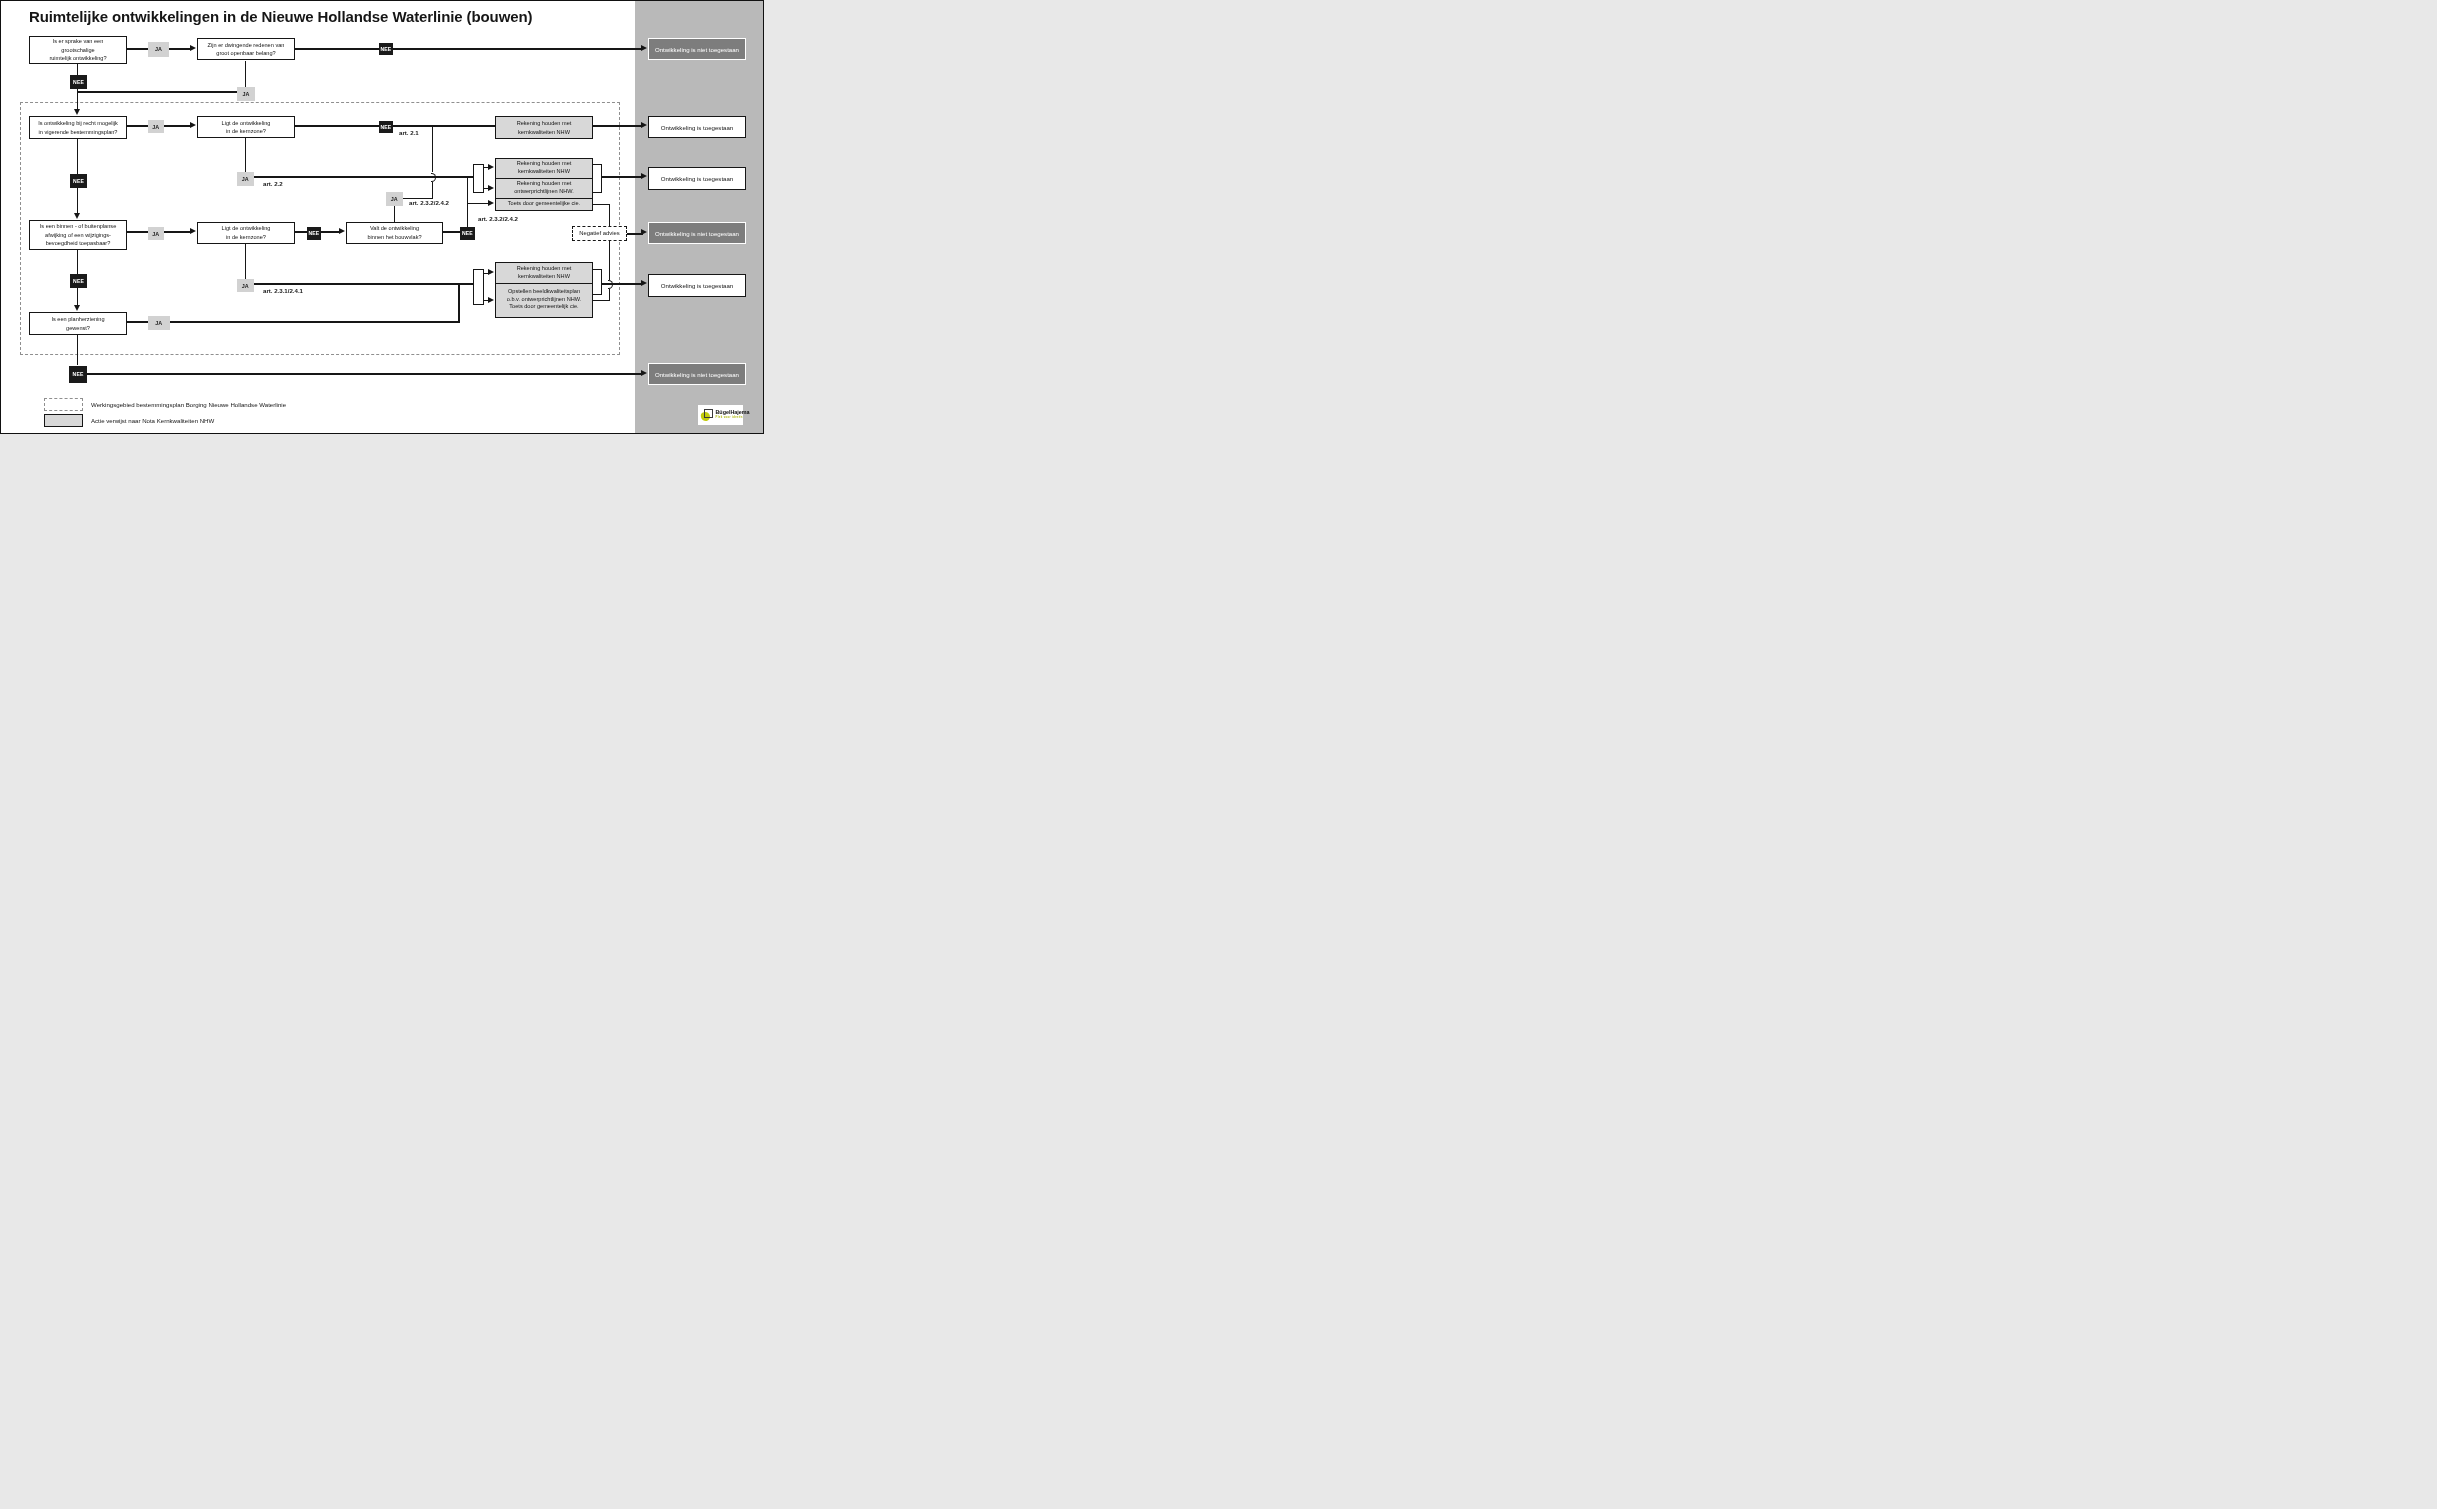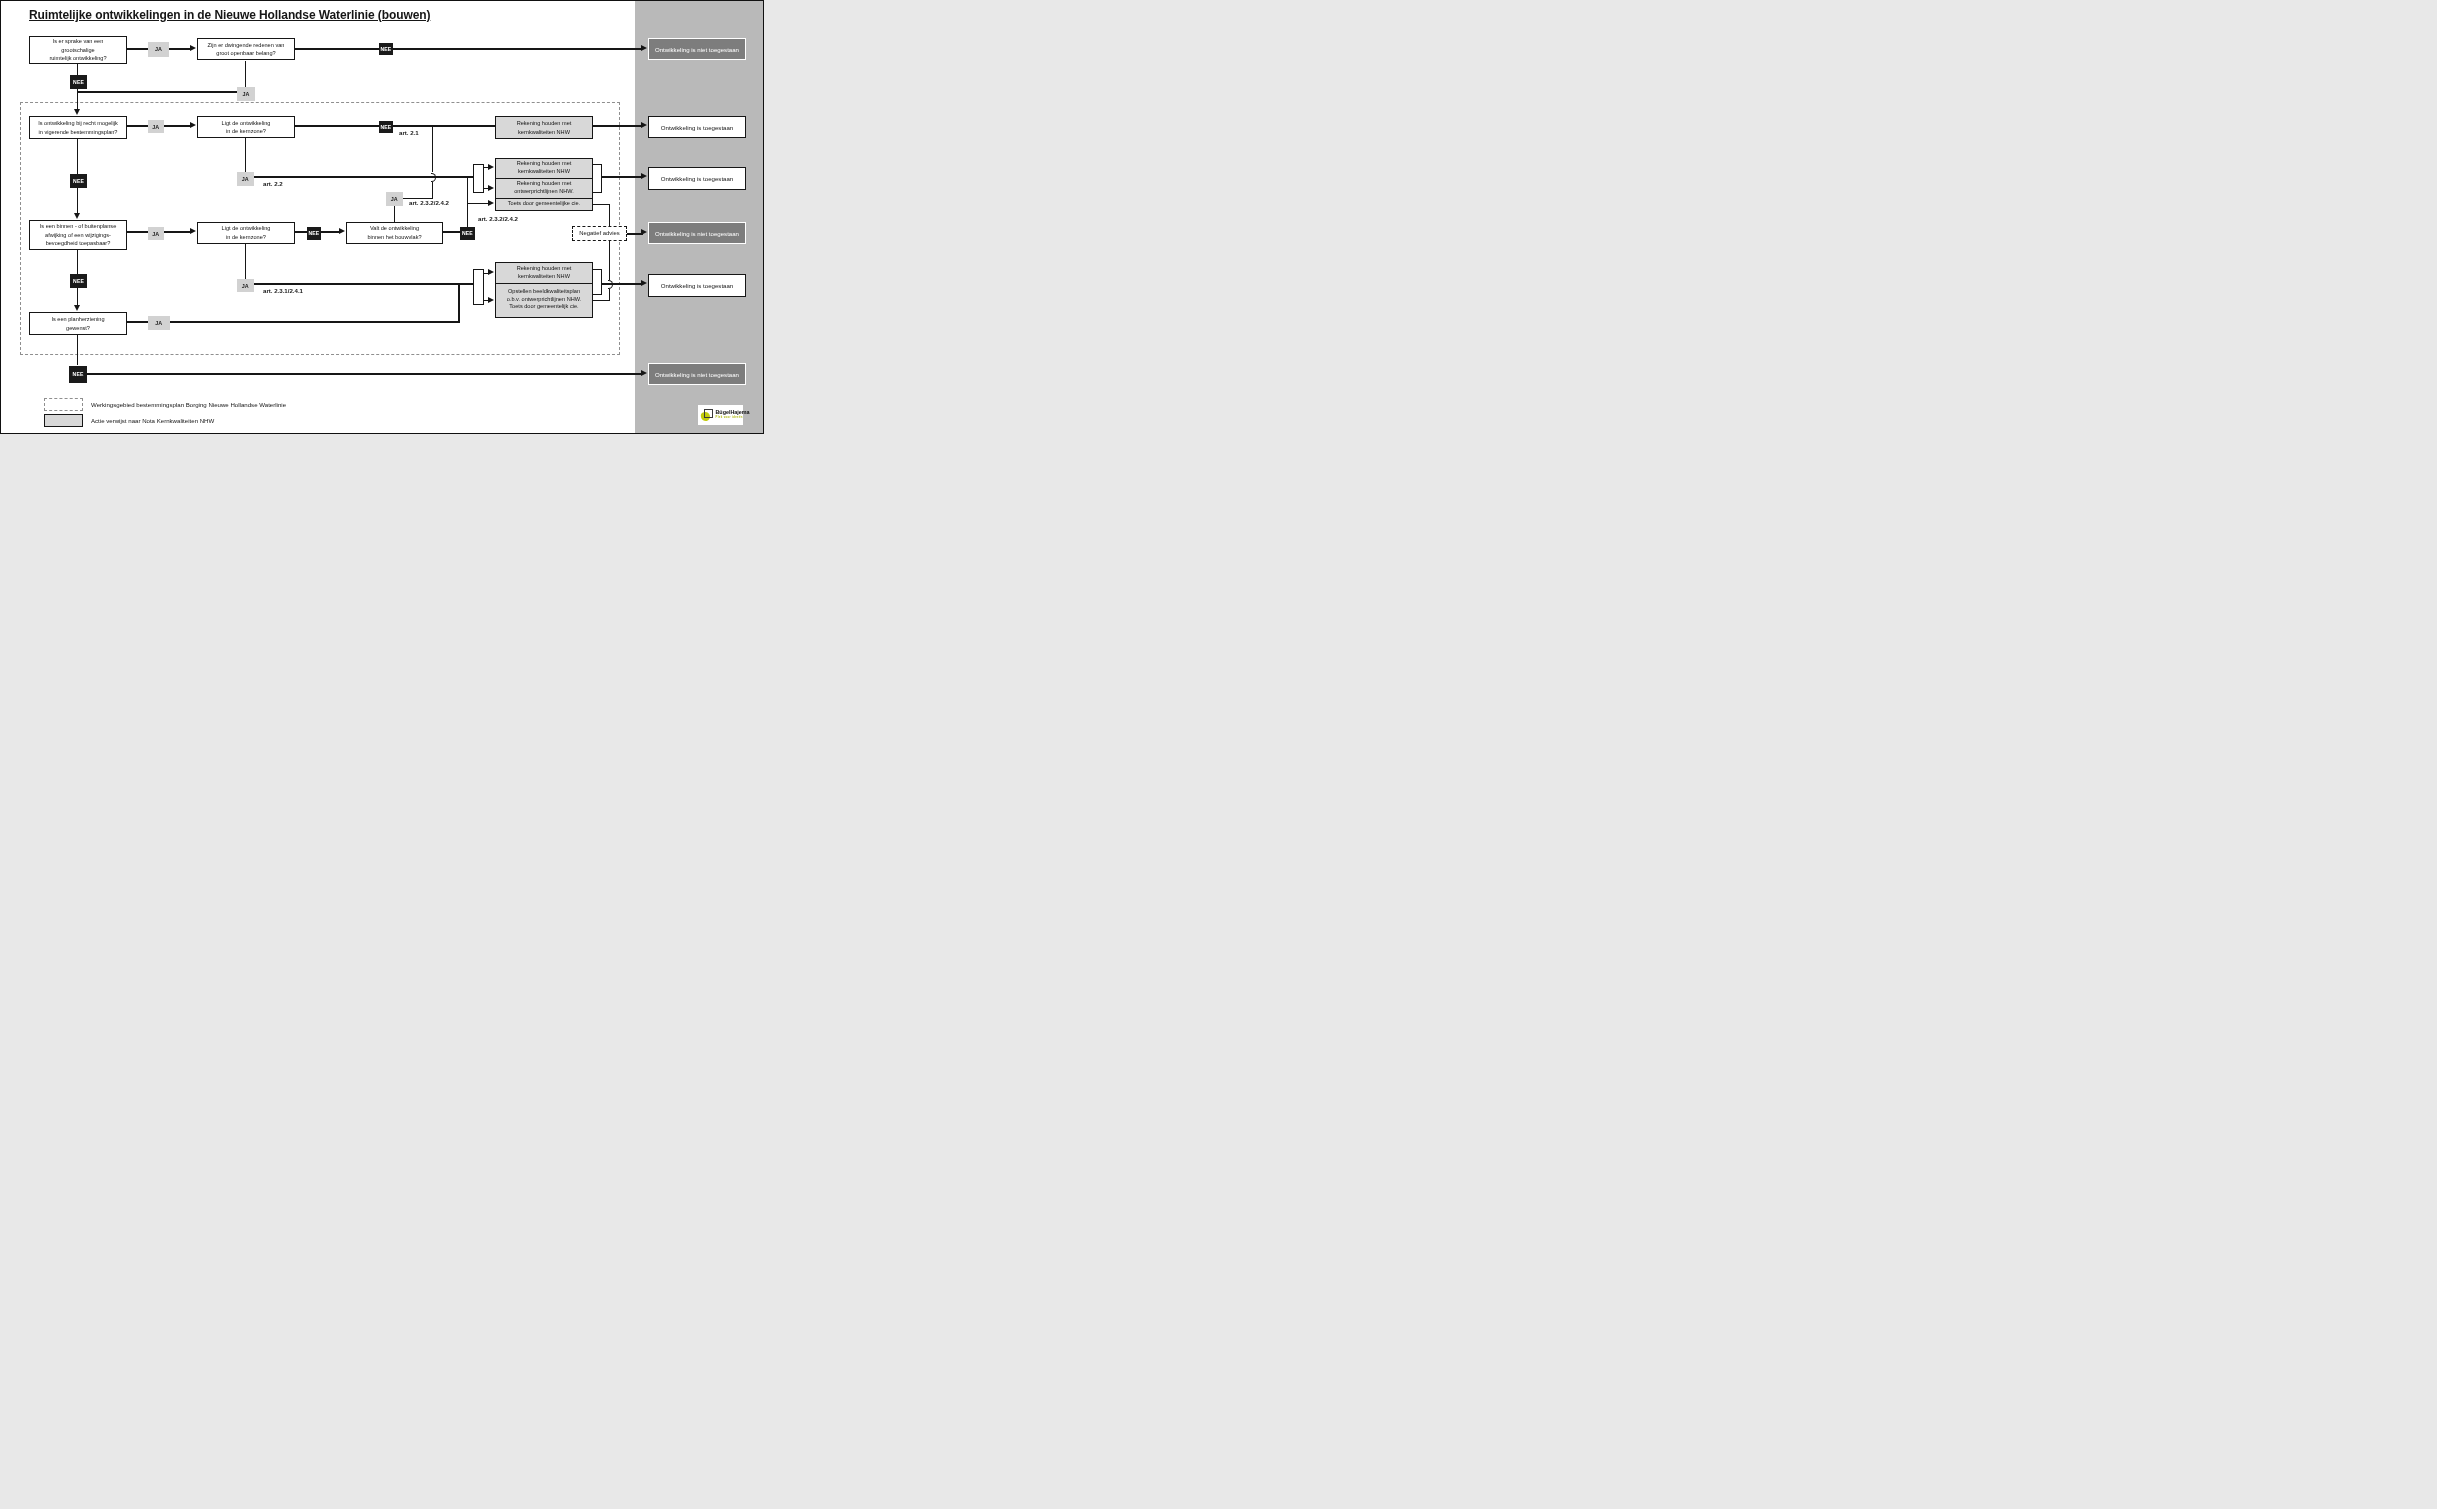--- a/index.html
+++ b/index.html
@@ -3,21 +3,21 @@
 <meta charset="utf-8">
 <style>
   html,body{margin:0;padding:0;background:#e8e8e8;}
   .stage{
     position:relative;width:764px;height:434px;background:#ffffff;
     border:1px solid #111;box-sizing:border-box;overflow:hidden;
     font-family:"Liberation Sans",sans-serif;color:#161616;
   }
   .abs{position:absolute;box-sizing:border-box;}
   .graycol{background:#b9b9b9;}
-  .title{font-size:12px;font-weight:bold;white-space:nowrap;letter-spacing:-0.1px;text-decoration:underline;}
+  .title{font-size:15px;font-weight:bold;white-space:nowrap;letter-spacing:-0.1px;}
   .dashedreg{border:1.5px dashed #8f8f8f;background:transparent;}
   .ln{position:absolute;background:#161616;}
   .hop{position:absolute;width:5.4px;height:9.3px;border:1.2px solid #161616;border-left:0;
        border-radius:0 5.4px 5.4px 0;box-sizing:border-box;background:transparent;}
   .brk{position:absolute;box-sizing:border-box;border:1.2px solid #161616;background:#fff;}
   .ar-r{position:absolute;width:0;height:0;border-top:3.9px solid transparent;
         border-bottom:3.9px solid transparent;border-left:6.8px solid #161616;}
   .ar-d{position:absolute;width:0;height:0;border-left:3.9px solid transparent;
         border-right:3.9px solid transparent;border-top:6.8px solid #161616;}
   .bx{position:absolute;box-sizing:border-box;display:flex;align-items:center;justify-content:center;

